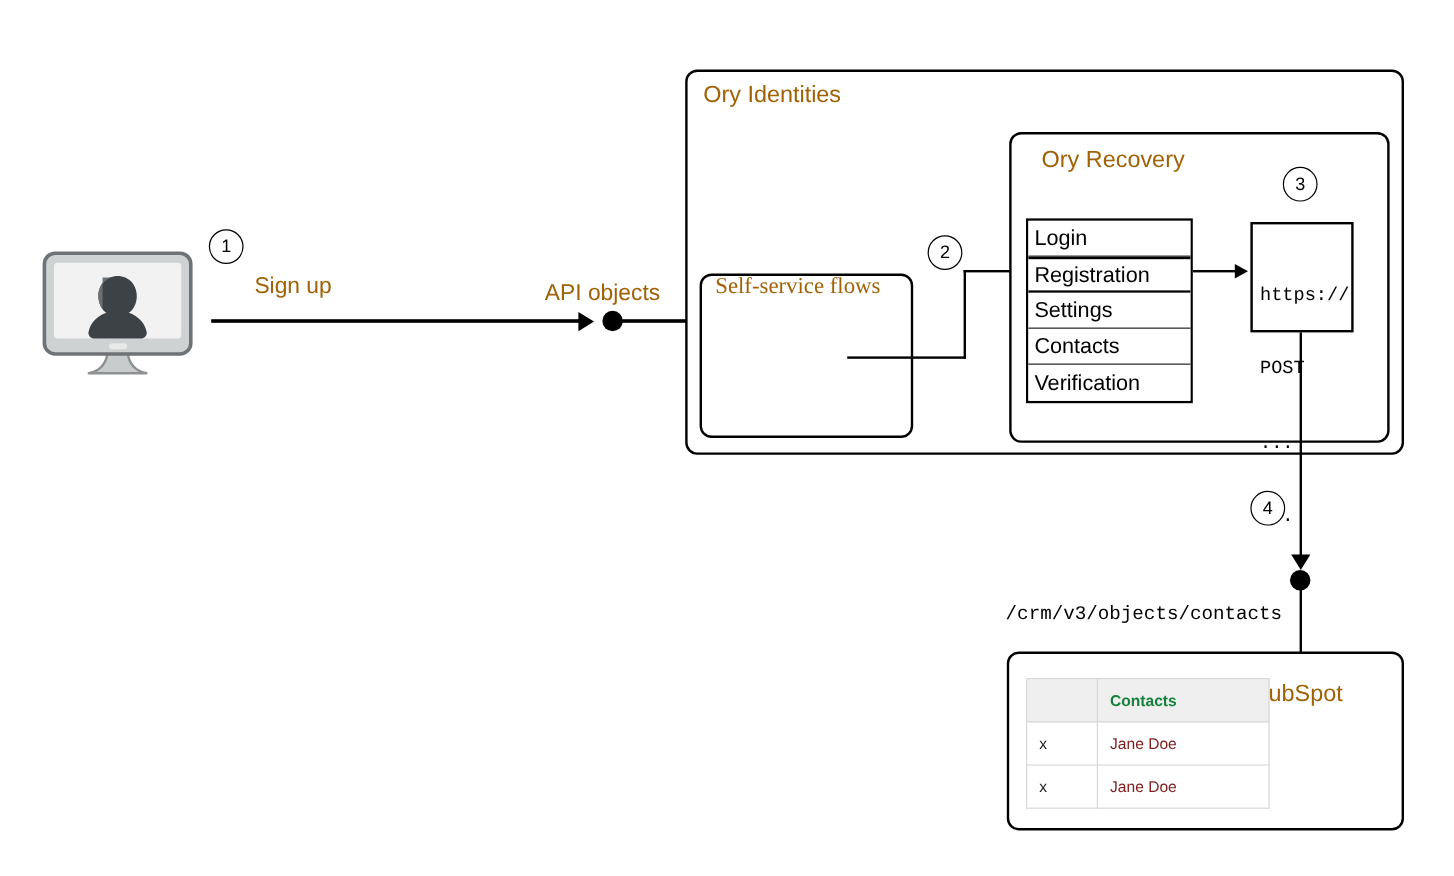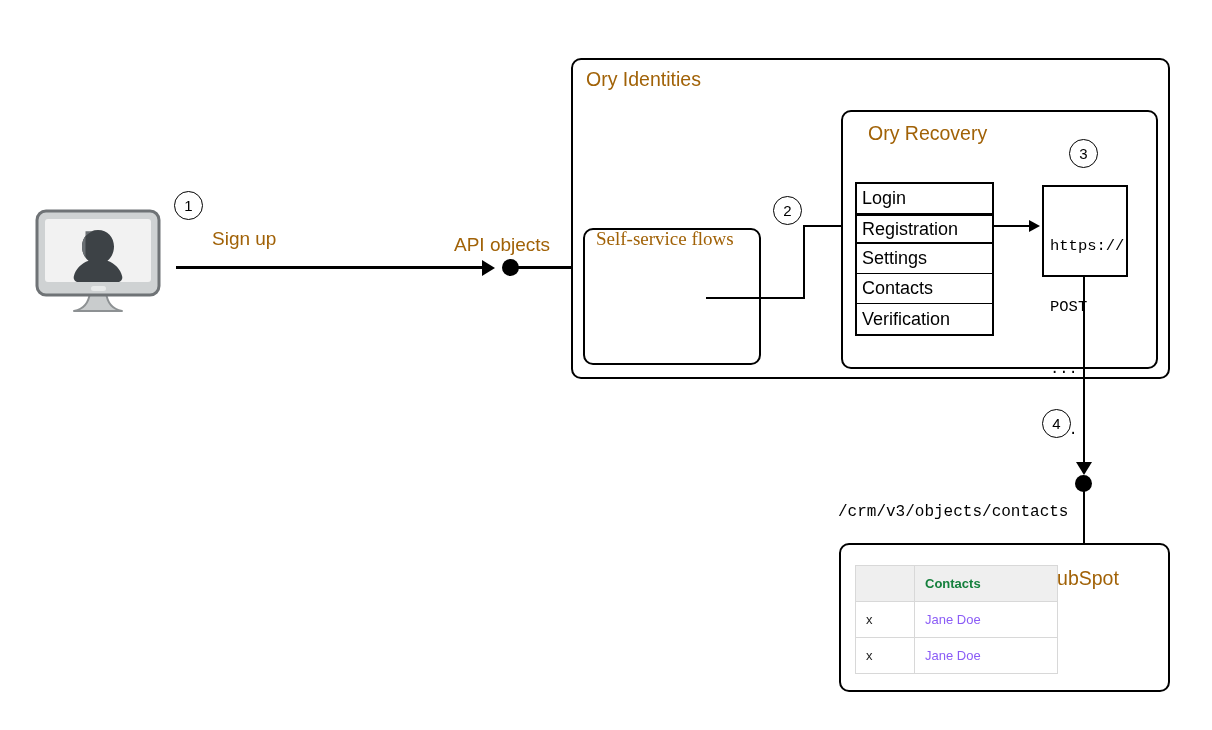--- a/index.html
+++ b/index.html
@@ -123,21 +123,21 @@
     background: #fff;
     font-size: 13px;
     table-layout: fixed;
   }
   .hstable td, .hstable th {
     border: 1px solid #d8d8d8;
     padding: 0 10px;
     height: 35px;
     text-align: left;
     font-weight: normal;
-    color: #8b5cf6;
+    color: #7f1d1d;
   }
   .hstable thead th {
     background: #efefef;
     font-weight: bold;
     color: #15803d;
   }
   .hstable .cx { width: 38px; text-align: left; color: #222; }
   .hstable .cname { width: 122px; }
 
   

